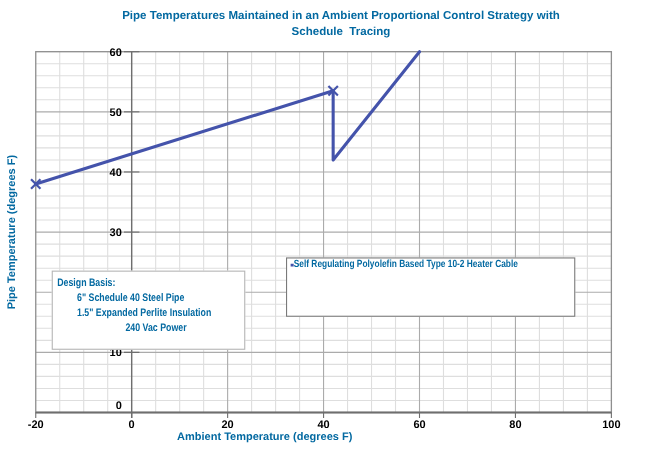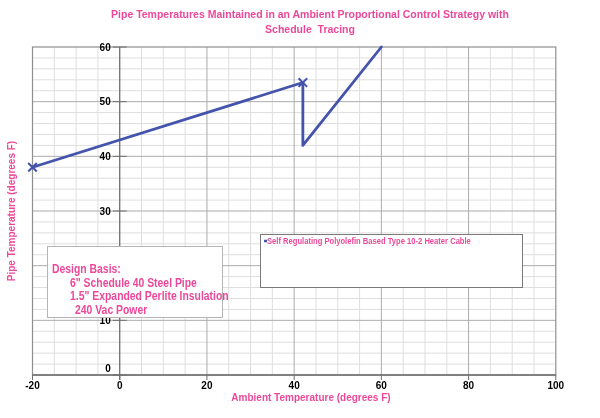--- a/index.html
+++ b/index.html
@@ -1,32 +1,32 @@
 <!DOCTYPE html>
 <html><head>
 <meta charset="utf-8">
 <style>
   html,body{margin:0;padding:0;background:#fff;}
   #fig{position:relative;width:600px;height:418px;background:#fff;overflow:hidden;
-       font-family:"Liberation Sans",sans-serif;color:#ec4899;}
+       font-family:"Liberation Sans",sans-serif;color:#0369a1;}
   .title-line{position:absolute;left:20px;width:580px;text-align:center;
        font-weight:bold;font-size:10.5px;white-space:pre;}
   #title-l1{top:8px;}
   #title-l2{top:23px;}
   #chart-svg{position:absolute;left:0;top:0;}
   .ytitle{position:absolute;width:330px;height:14px;left:-152px;top:204px;text-align:center;
        font-weight:bold;font-size:10px;transform:rotate(-90deg);white-space:nowrap;}
-  .xtitle{position:absolute;left:161px;top:392px;width:300px;text-align:center;
+  .xtitle{position:absolute;left:161px;top:392px;width:300px;
        font-weight:bold;font-size:10px;white-space:nowrap;}
   .design-box{position:absolute;left:47px;top:246px;width:176px;height:72px;background:#fff;
-       border:1px solid #b5b5b5;box-sizing:border-box;padding-top:15px;
-       font-size:13px;font-weight:bold;}
+       border:1px solid #b5b5b5;box-sizing:border-box;padding-top:4px;
+       font-size:10px;font-weight:bold;}
   .db-line{height:13.5px;line-height:13.5px;padding-left:22px;white-space:nowrap;}
   .db-line:first-child{padding-left:4px;}
-  .db-line:last-child{padding-left:27px;}
+  .db-line:last-child{padding-left:27px;text-align:center;}
   .fit{display:inline-block;transform:scaleX(0.8);transform-origin:0 50%;white-space:pre;}
   .legend-box{position:absolute;left:260px;top:234px;width:263px;height:54px;background:#fff;
        border:1px solid #7a7a7a;box-sizing:border-box;display:flex;
        padding-left:3px;}
   .legend-label{font-size:9.5px;font-weight:bold;white-space:pre;}
   #chart-svg text{font-family:"Liberation Sans",sans-serif;font-size:10px;font-weight:bold;fill:#000;}
 </style>
 </head>
 <body>
 

